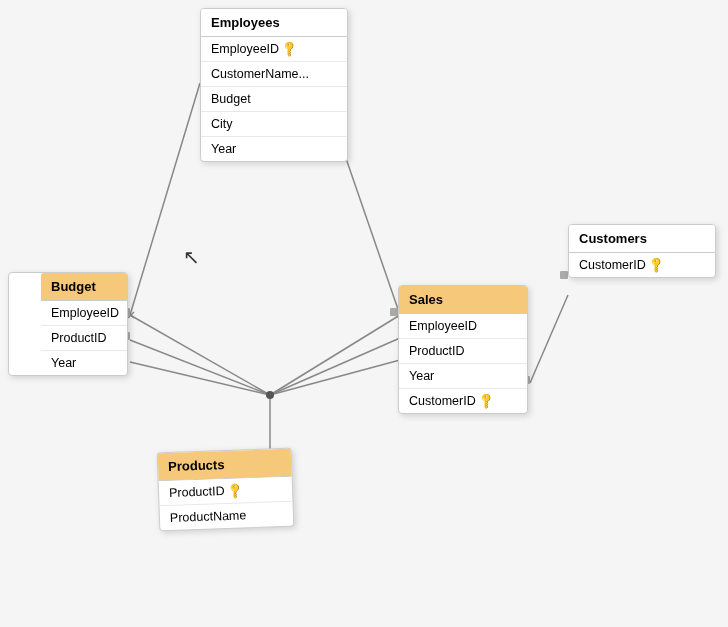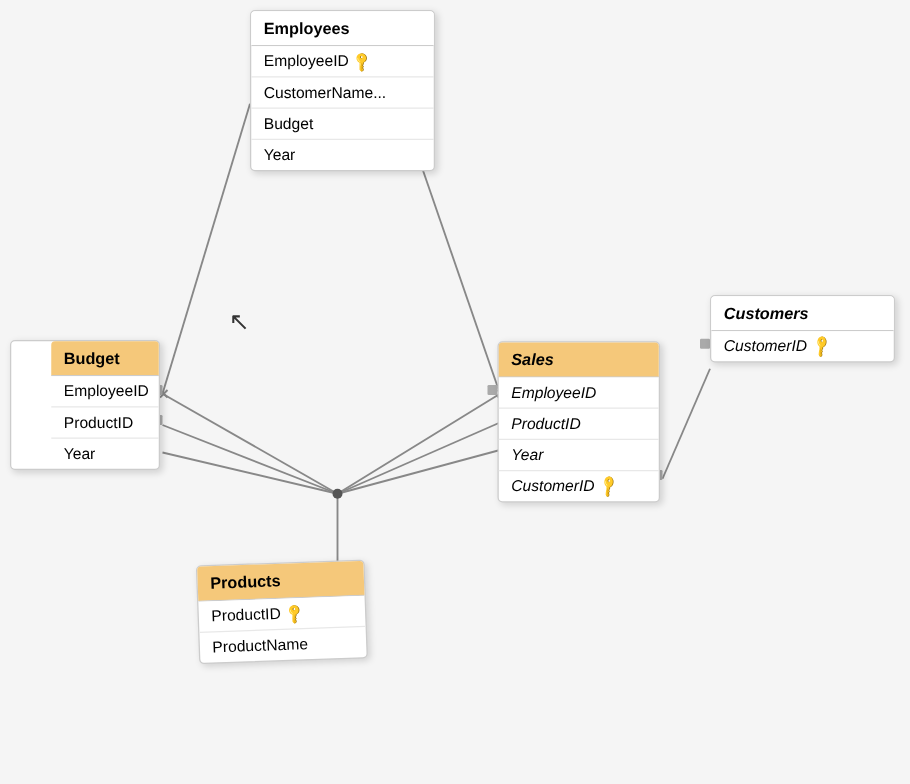--- a/index.html
+++ b/index.html
@@ -115,42 +115,43 @@
   </svg>
 
   <div class="table-card" style="left: 200px; top: 8px; width: 148px;">
     <div class="table-header white-header">Employees</div>
     <div class="table-field">
       <span>EmployeeID</span>
       <span class="key-icon">🔑</span>
     </div>
     <div class="table-field">CustomerName...</div>
     <div class="table-field">Budget</div>
+    <div class="table-field">City</div>
     <div class="table-field">Year</div>
   </div>
 
   <div class="table-card" style="left: 8px; top: 272px; width: 118px; padding-left: 32px;">
     <div class="table-header">Budget</div>
     <div class="table-field">EmployeeID</div>
     <div class="table-field">ProductID</div>
     <div class="table-field">Year</div>
   </div>
 
-  <div class="table-card" style="left: 398px; top: 273px; width: 130px; font-style: italic;">
+  <div class="table-card" style="left: 398px; top: 285px; width: 130px;">
     <div class="table-header">Sales</div>
     <div class="table-field">EmployeeID</div>
     <div class="table-field">ProductID</div>
     <div class="table-field">Year</div>
     <div class="table-field">
       <span>CustomerID</span>
       <span class="key-icon">🔑</span>
     </div>
   </div>
 
-  <div class="table-card" style="left: 568px; top: 236px; width: 148px; font-style: italic;">
+  <div class="table-card" style="left: 568px; top: 224px; width: 148px;">
     <div class="table-header white-header">Customers</div>
     <div class="table-field">
       <span>CustomerID</span>
       <span class="key-icon">🔑</span>
     </div>
   </div>
 
   <div class="table-card" style="left: 158px; top: 450px; width: 135px; transform: rotate(-2deg);">
     <div class="table-header">Products</div>
     <div class="table-field">

